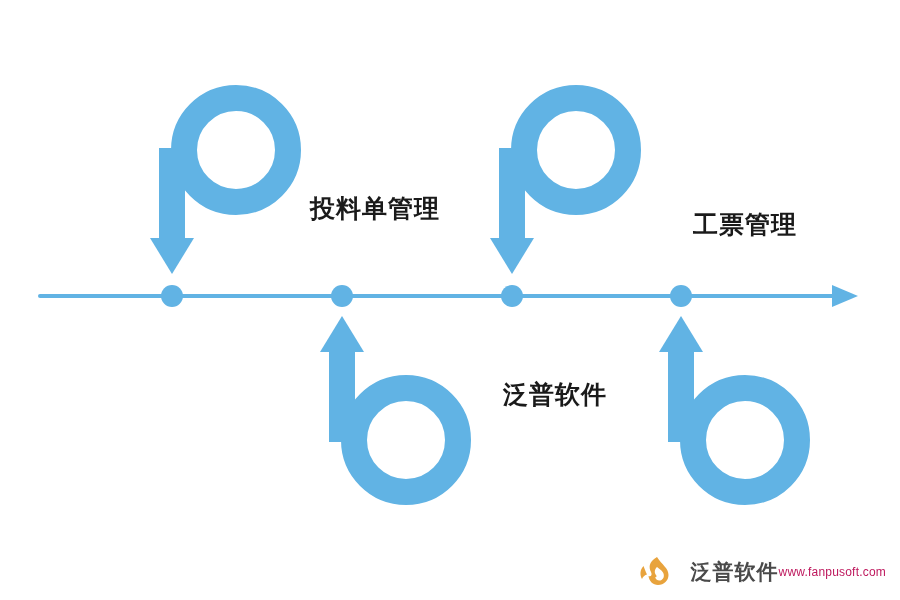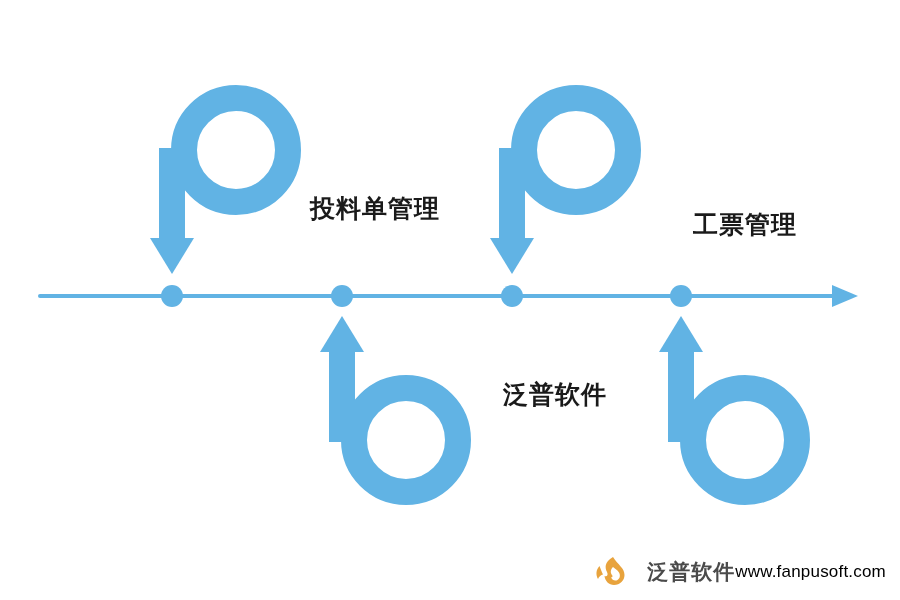--- a/index.html
+++ b/index.html
@@ -55,22 +55,22 @@
   }
   #wm-title {
     font-family: "Liberation Sans", sans-serif;
     font-size: 21px;
     font-weight: bold;
     color: #4a4a4a;
     letter-spacing: 1px;
   }
   #wm-url {
     font-family: "Liberation Sans", sans-serif;
-    font-size: 17px;
-    color: #000000;
+    font-size: 12px;
+    color: #be185d;
     letter-spacing: 0.2px;
     margin-top: 1px;
   }
 </style>
 </head>
 <body>
 
 <div id="stage">
 
   <svg id="diagram-svg" width="900" height="600" viewBox="0 0 900 600">

